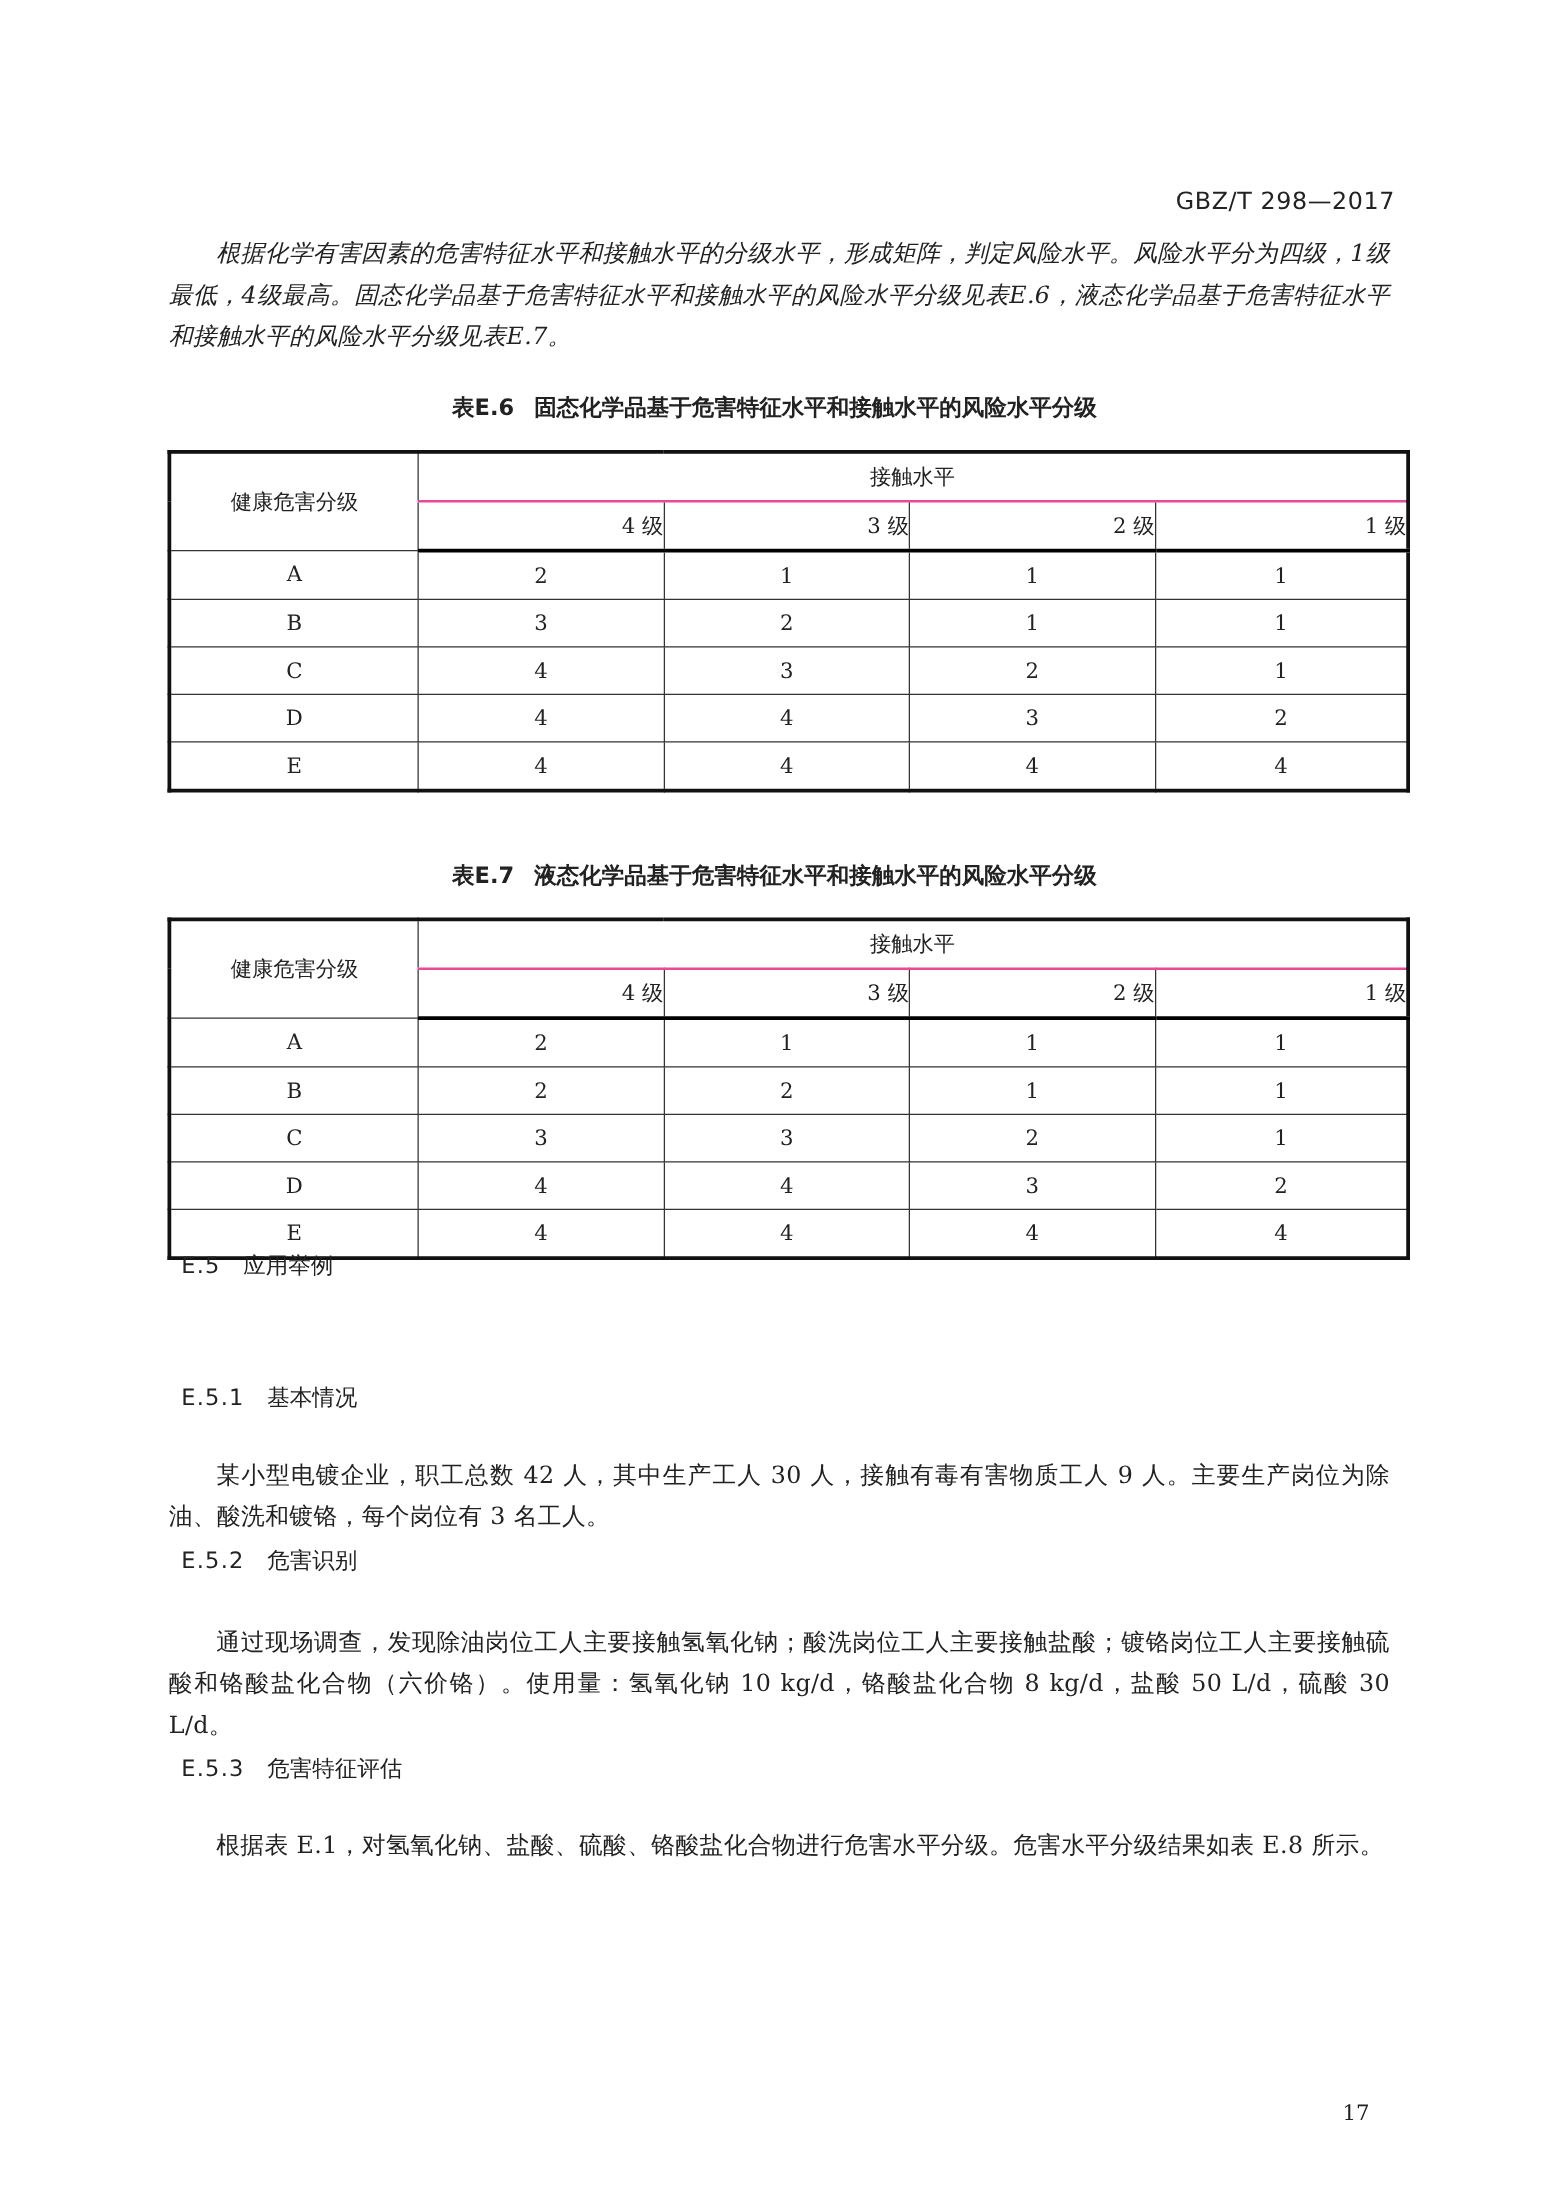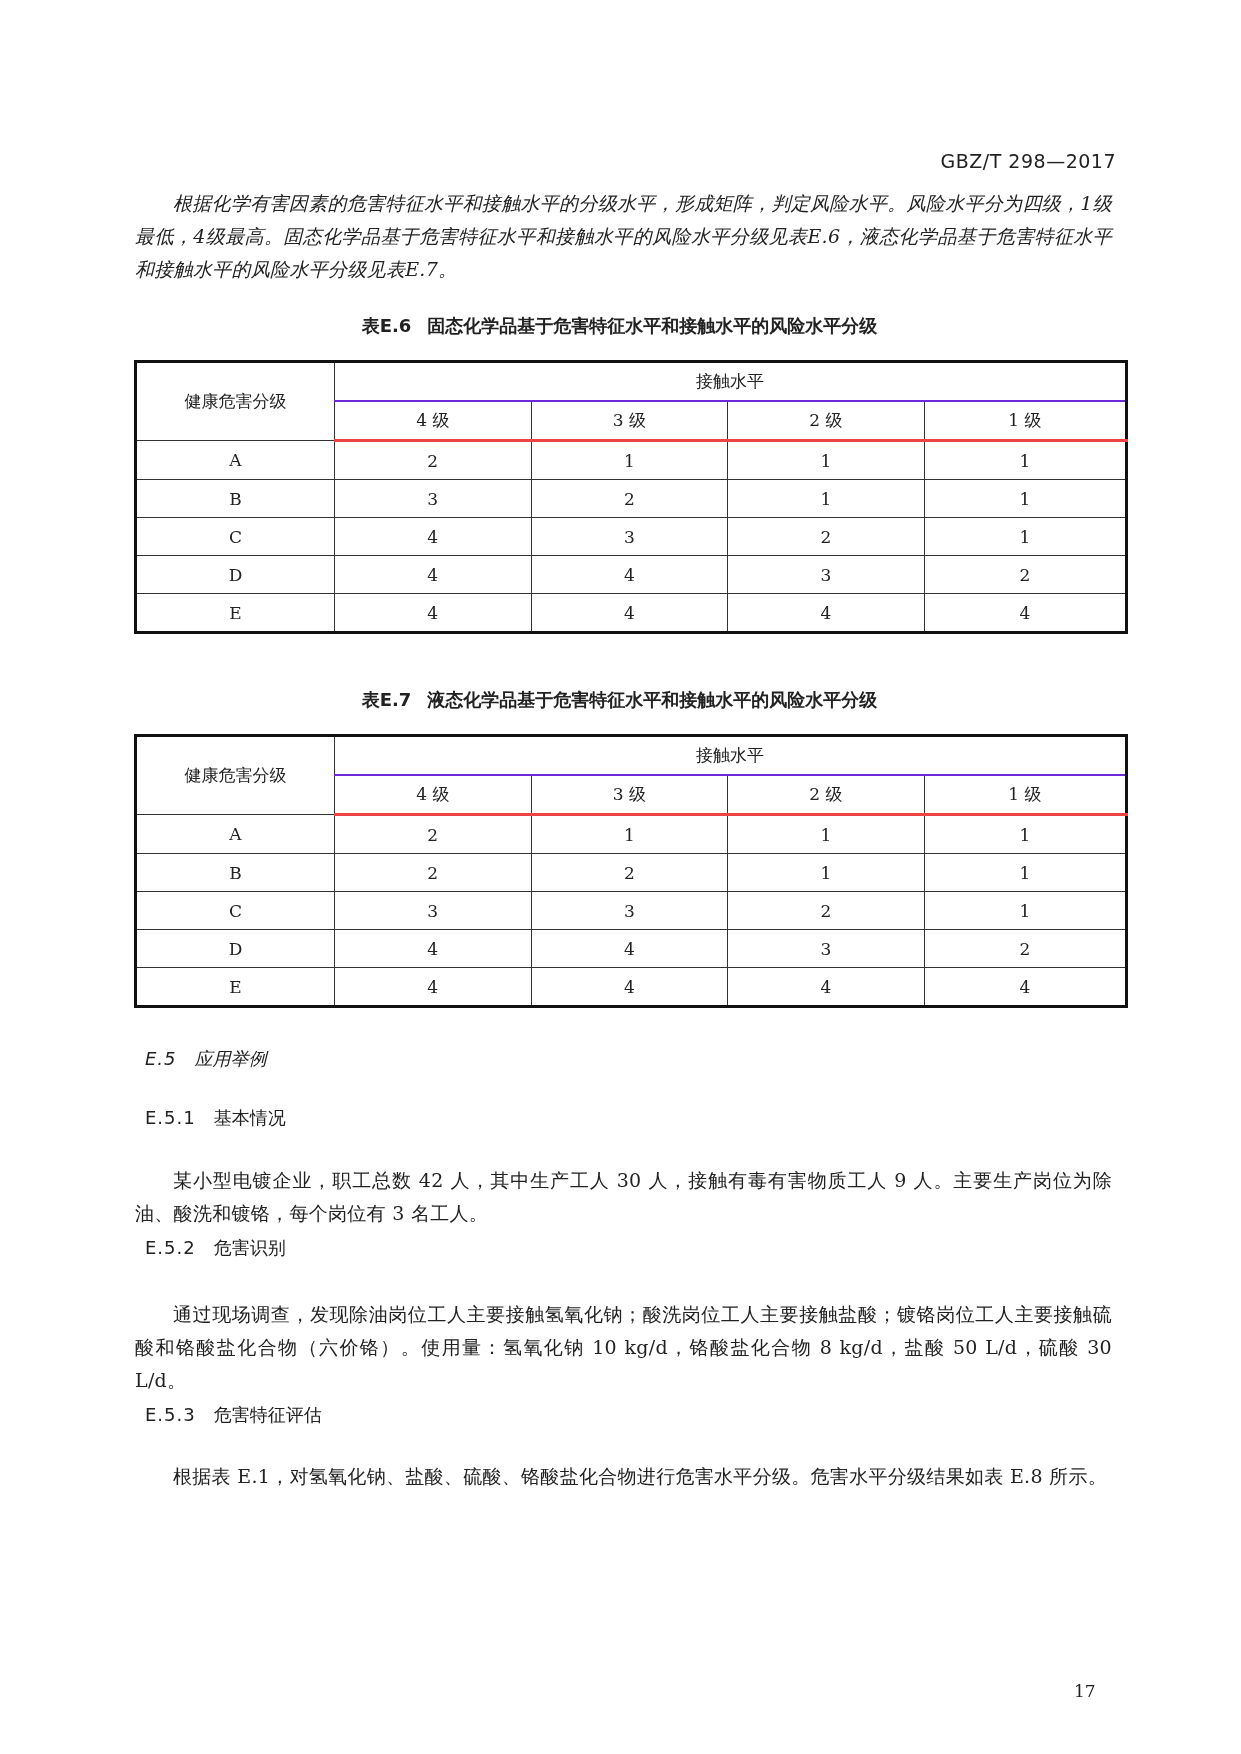--- a/index.html
+++ b/index.html
@@ -34,29 +34,29 @@
       border: 3px solid #111;
       font-size: 17px; color: #222;
     }
     table.risk.t1 { top: 360px; }
     table.risk.t2 { top: 734px; }
     table.risk td, table.risk th {
       border: 1px solid #333; text-align: center; font-weight: normal;
       height: 37px; padding: 0;
     }
     table.risk th.row-head-col { width: 197px; }
-    table.risk tr.sub-head th { border-bottom: 3px solid #ef4444; }
-    table.risk tr.top-head th.span-head { border-bottom: 2px solid #6d28d9; }
+    table.risk tr.sub-head th { border-bottom: 3px solid #000000; text-align: right; }
+    table.risk tr.top-head th.span-head { border-bottom: 2px solid #ec4899; }
     .sec {
       position: absolute; left: 145px;
       font-family: "DejaVu Sans", "Liberation Sans", sans-serif;
       font-size: 18px; color: #222;
     }
     .sec .num { display: inline-block; margin-right: 18px; letter-spacing: 1px; }
-    .sec.s5 { top: 1047px; font-style: italic; }
+    .sec.s5 { top: 1000px; }
     .sec.s51 { top: 1106px; }
     .sec.s52 { top: 1236px; }
     .sec.s53 { top: 1403px; }
     .para.p51 { top: 1145px; }
     .para.p52 { top: 1279px; }
     .para.p53 { top: 1441px; }
     .page-num {
       position: absolute; top: 1681px; left: 1074px;
       font-size: 17px; color: #222;
     }

